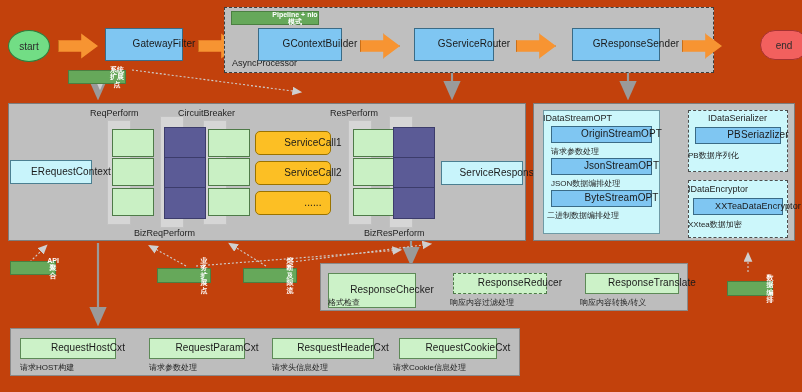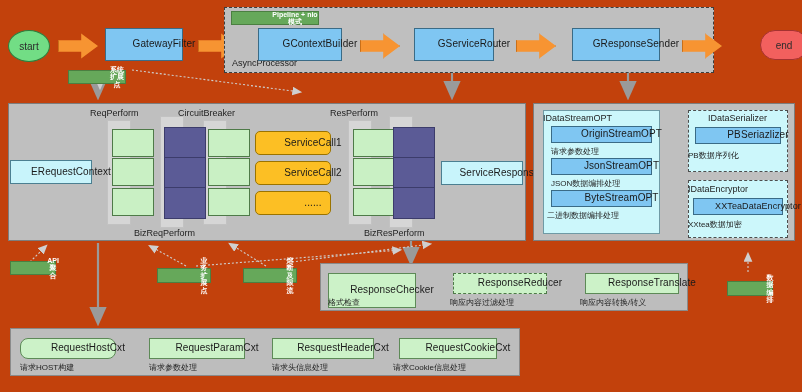--- a/index.html
+++ b/index.html
@@ -316,21 +316,21 @@
   </div>
   <div class="cap cap-sm" style="left:450px;top:297px;width:100px;">响应内容过滤处理</div>
 
   <div class="abs node node-greenlite" style="left:585px;top:273px;width:94px;height:21px;">
     <span>ResponseTranslate</span>
   </div>
   <div class="cap cap-sm" style="left:580px;top:297px;width:104px;">响应内容转换/转义</div>
 
   <div class="abs panel-grey-plain" style="left:10px;top:328px;width:510px;height:48px;"></div>
 
-  <div class="abs node node-greenlite" style="left:20px;top:338px;width:96px;height:21px;border-radius:8px;">
+  <div class="abs node node-greenlite" style="left:20px;top:338px;width:96px;height:21px;">
     <span>RequestHostCxt</span>
   </div>
   <div class="cap cap-sm" style="left:20px;top:362px;width:96px;">请求HOST构建</div>
 
   <div class="abs node node-greenlite" style="left:149px;top:338px;width:96px;height:21px;">
     <span>RequestParamCxt</span>
   </div>
   <div class="cap cap-sm" style="left:149px;top:362px;width:96px;">请求参数处理</div>
 
   <div class="abs node node-greenlite" style="left:272px;top:338px;width:102px;height:21px;">

